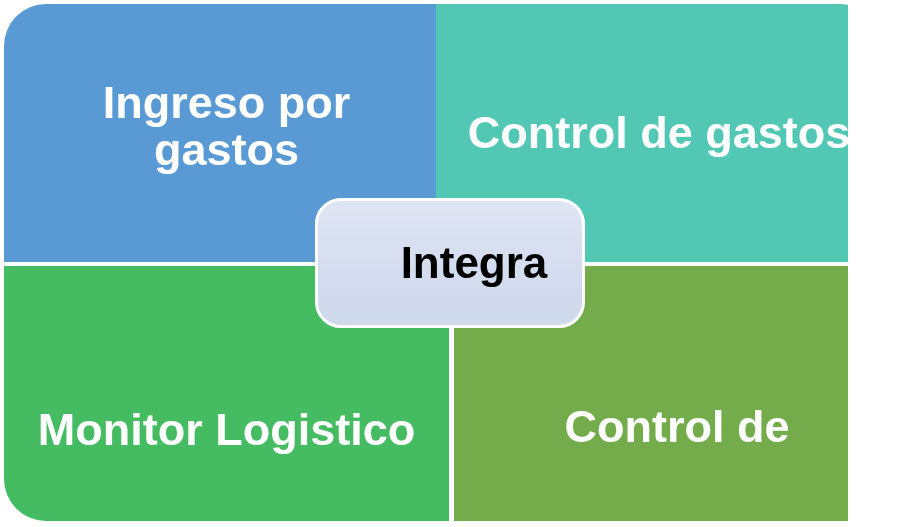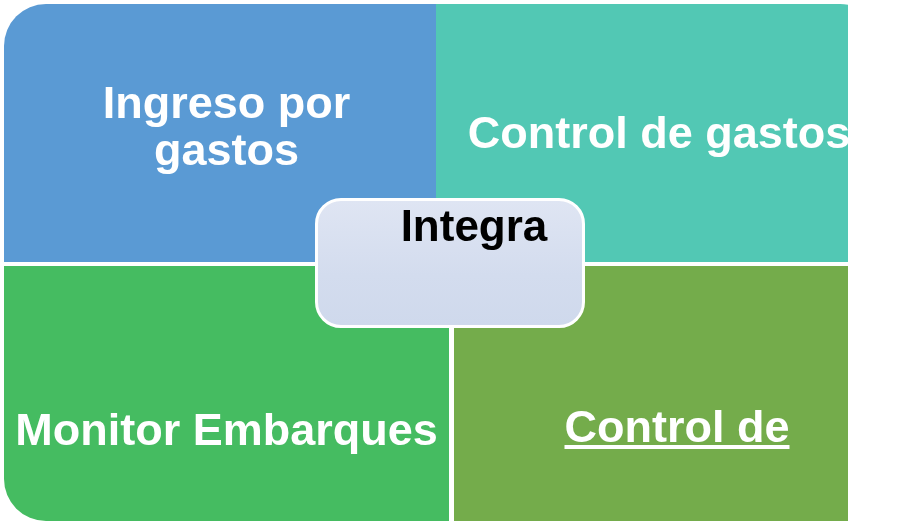--- a/index.html
+++ b/index.html
@@ -42,30 +42,31 @@
     left: 4px; top: 266px; width: 445px; height: 255px;
     background: #45BC61;
     border-radius: 0 0 0 42px;
   }
   .quad-bl .label { padding-top: 72px; }
   .quad-br {
     left: 454px; top: 266px; width: 446px; height: 255px;
     background: #74AC4B;
     border-radius: 0 0 42px 0;
   }
-  .quad-br .label { padding-top: 66px; text-decoration: underline; }
+  .quad-br .label { padding-top: 66px; }
   .center-box {
     position: absolute;
     left: 315px; top: 198px;
     width: 270px; height: 130px;
     box-sizing: border-box;
     background: linear-gradient(180deg, #dfe5f3 0%, #d3dcee 60%, #cfd9ec 100%);
     border: 3px solid #ffffff;
     border-radius: 26px;
     display: flex;
+    align-items: center;
     justify-content: center;
     font-weight: bold;
     font-size: 44px;
     color: #000000;
     padding-left: 48px;
   }
 </style>
 </head>
 <body>
 
@@ -79,21 +80,21 @@
   </div>
 
   <div class="quad quad-tr">
     <div class="label">
       <span>Control de gastos</span>
     </div>
   </div>
 
   <div class="quad quad-bl">
     <div class="label">
-      <span>Monitor Embarques</span>
+      <span>Monitor Logistico</span>
     </div>
   </div>
 
   <div class="quad quad-br">
     <div class="label">
       <span>Control de</span>
     </div>
   </div>
 
   <div class="center-box">

